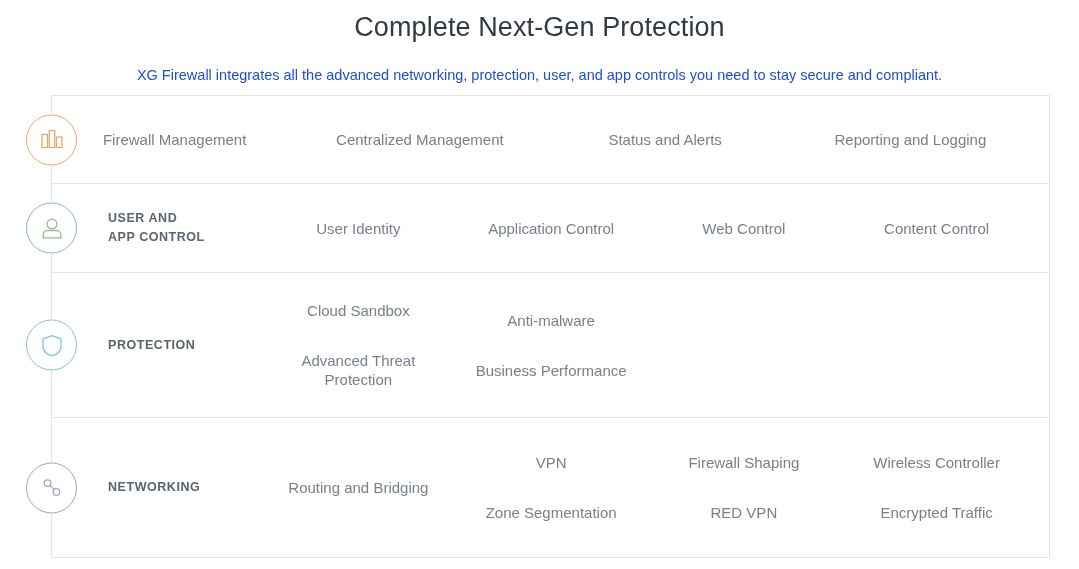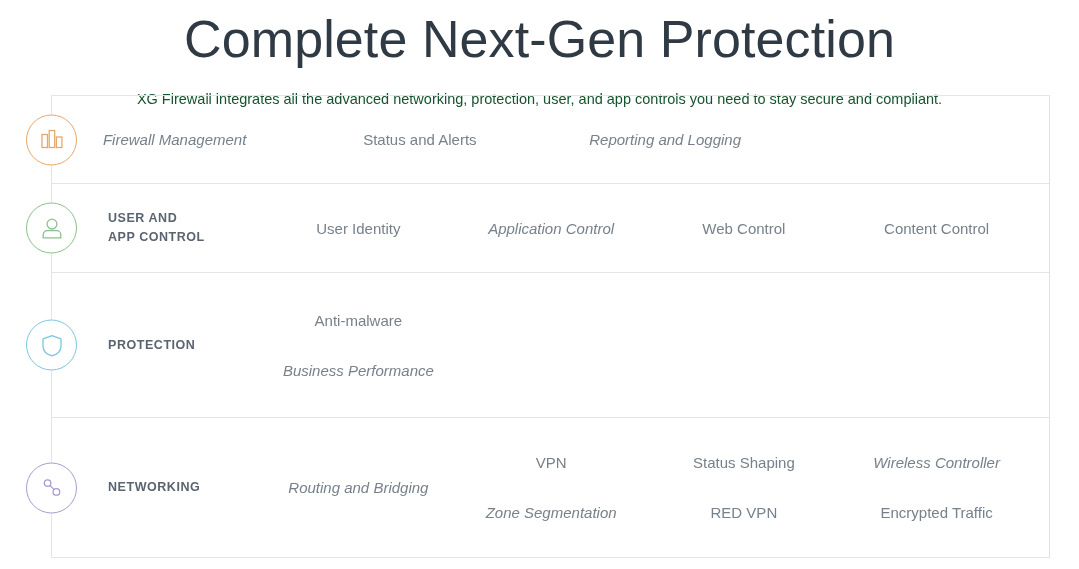--- a/index.html
+++ b/index.html
@@ -10,37 +10,37 @@
   body {
     width: 1079px;
     height: 569px;
     font-family: "Liberation Sans", sans-serif;
     overflow: hidden;
     position: relative;
   }
 
   
   .page-title {
-    margin: 16px;
+    margin: 4px;
     padding-top: 1px;
     text-align: center;
     font-weight: 400;
-    font-size: 52px;
+    font-size: 27px;
     line-height: 44px;
     letter-spacing: 0.1px;
     color: #2f3a45;
     font-family: "Liberation Sans", sans-serif;
   }
   .page-subtitle {
     margin: 0;
     padding-top: 12px;
     text-align: center;
     font-size: 14.5px;
     line-height: 20px;
-    color: #14532d;
+    color: #1d4ed8;
     font-weight: 400;
   }
 
   
   .matrix {
     position: absolute;
     left: 51px;
     top: 95px;
     width: 999px;
     height: 463px;
@@ -106,21 +106,21 @@
     gap: 31px;
   }
   .cell {
     text-align: center;
     font-size: 15px;
     line-height: 19px;
     color: #77818b;
     font-weight: 400;
     padding: 0 6px;
   }
-  .cell.two-line { line-height: 19px; font-style: italic; }
+  .cell.two-line { line-height: 19px; }
 </style>
 </head>
 <body>
 
 <h1 class="page-title">Complete Next-Gen Protection</h1>
 <p class="page-subtitle">XG Firewall integrates all the advanced networking, protection, user, and app controls you need to stay secure and compliant.</p>
 
 <div class="matrix">
 
   <div class="matrix-row row-management">
@@ -129,20 +129,23 @@
         <rect x="3" y="7" width="5.5" height="13" fill="none" stroke="#e8a76a" stroke-width="1.3"></rect>
         <rect x="10.2" y="3" width="5.5" height="17" fill="none" stroke="#e8a76a" stroke-width="1.3"></rect>
         <rect x="17.4" y="9.5" width="5.5" height="10.5" fill="none" stroke="#e8a76a" stroke-width="1.3"></rect>
       </svg>
     </div>
     <div class="cells">
       <div class="cell-group">
         <div class="cell two-line">Firewall Management</div>
       </div>
       <div class="cell-group">
+        <div class="cell two-line">Centralized Management</div>
+      </div>
+      <div class="cell-group">
         <div class="cell">Status and Alerts</div>
       </div>
       <div class="cell-group">
         <div class="cell two-line">Reporting and Logging</div>
       </div>
     </div>
   </div>
 
   <div class="matrix-row row-usercontrol">
     <div class="row-icon" style="border:1px solid #8cc08c;">
@@ -174,20 +177,24 @@
   <div class="matrix-row row-protection">
     <div class="row-icon" style="border:1px solid #7ec5e0;">
       <svg width="24" height="26" viewBox="0 0 24 26" aria-hidden="true">
         <path d="M12 3.2 L21 6.3 v7.4 c0 5.2 -4.1 8.2 -9 9.6 c-4.9 -1.4 -9 -4.4 -9 -9.6 V6.3 z" fill="none" stroke="#7ec5e0" stroke-width="1.3" stroke-linejoin="round"></path>
       </svg>
     </div>
     <div class="row-label">
       <div>PROTECTION</div>
     </div>
     <div class="cells">
+      <div class="cell-group">
+        <div class="cell">Cloud Sandbox</div>
+        <div class="cell two-line">Advanced Threat Protection</div>
+      </div>
       <div class="cell-group">
         <div class="cell">Anti-malware</div>
         <div class="cell two-line">Business Performance</div>
       </div>
     </div>
   </div>
 
   <div class="matrix-row row-networking">
     <div class="row-icon" style="border:1px solid #a99bd0;">
       <svg width="26" height="26" viewBox="0 0 26 26" aria-hidden="true">
@@ -201,21 +208,21 @@
     </div>
     <div class="cells">
       <div class="cell-group">
         <div class="cell two-line">Routing and Bridging</div>
       </div>
       <div class="cell-group">
         <div class="cell">VPN</div>
         <div class="cell two-line">Zone Segmentation</div>
       </div>
       <div class="cell-group">
-        <div class="cell">Status Shaping</div>
+        <div class="cell">Firewall Shaping</div>
         <div class="cell">RED VPN</div>
       </div>
       <div class="cell-group">
         <div class="cell two-line">Wireless Controller</div>
         <div class="cell">Encrypted Traffic</div>
       </div>
     </div>
   </div>
 
 </div>

